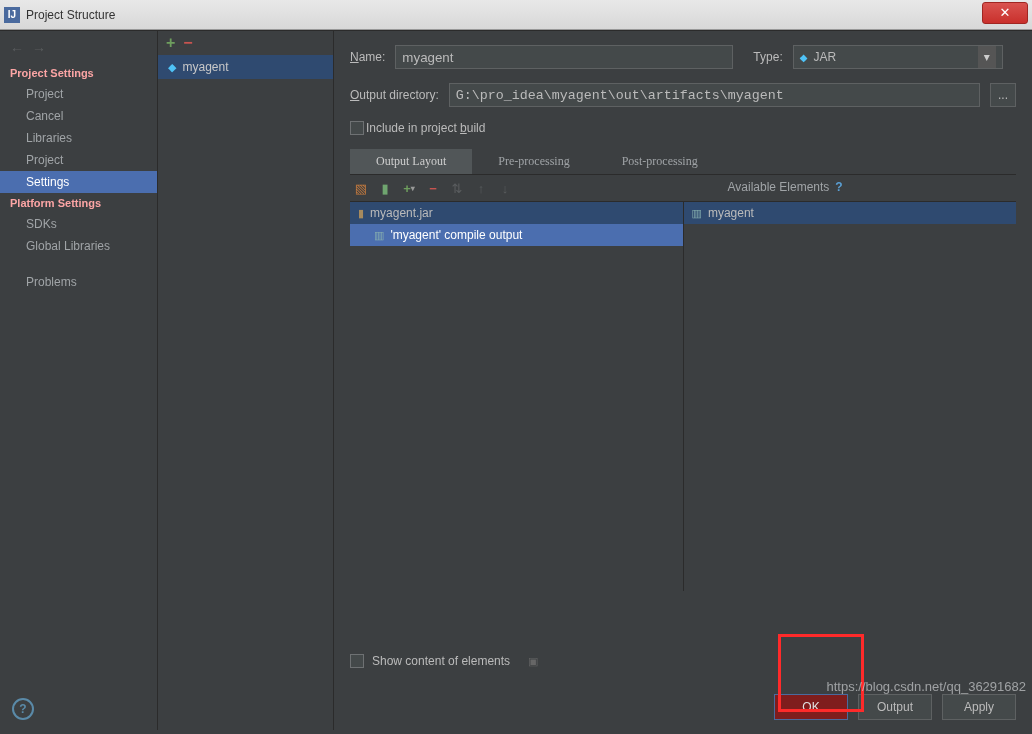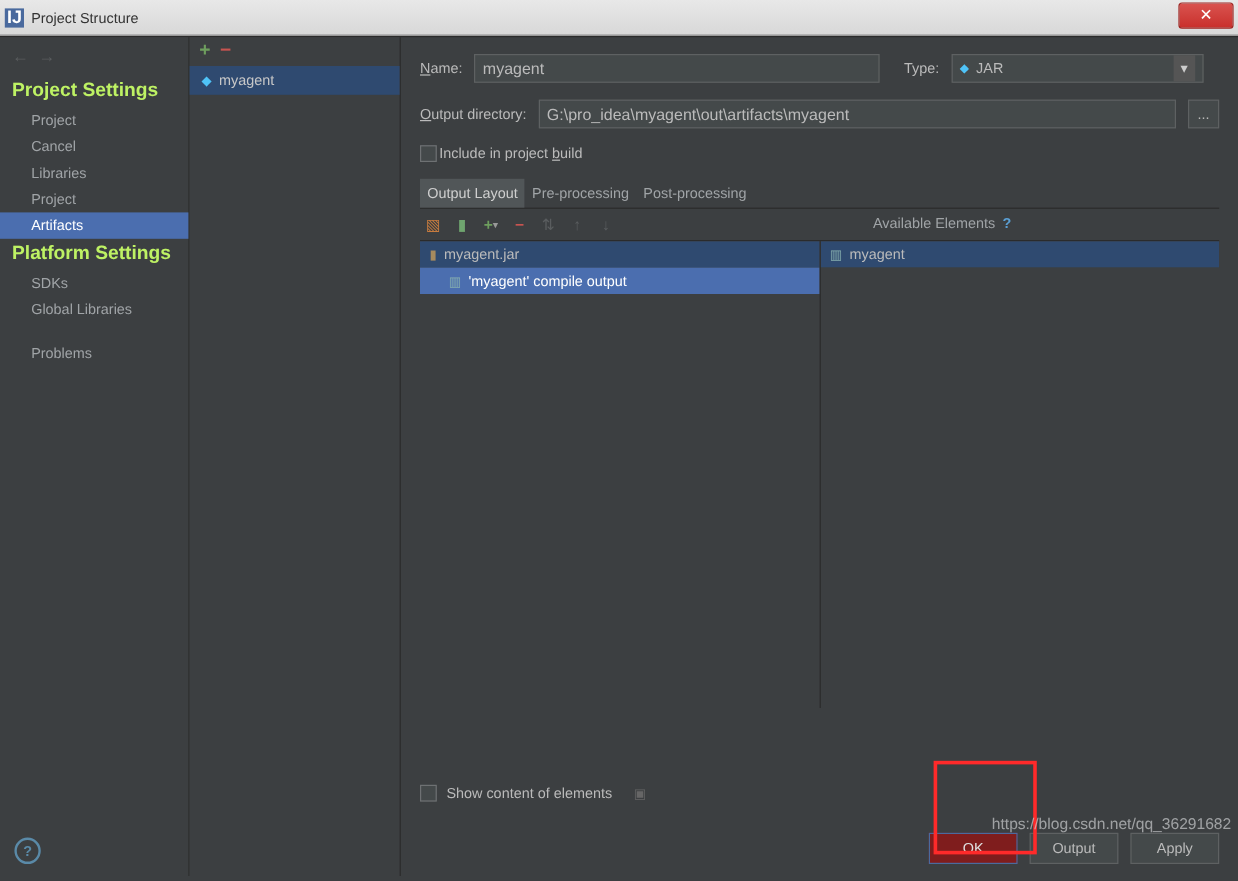--- a/index.html
+++ b/index.html
@@ -1,49 +1,49 @@
 <!DOCTYPE html>
 <html><head>
 <meta charset="utf-8">
 <style>
 * { box-sizing: border-box; margin: 0; padding: 0; }
 body { font-family: "Segoe UI", Arial, sans-serif; font-size: 12px; background: #3c3f41; color: #bbbbbb; width: 1032px; height: 734px; overflow: hidden; position: relative; }
 .titlebar { height: 30px; background: linear-gradient(#e8e8e8, #d8d8d8); display: flex; align-items: center; padding: 0 4px; border-bottom: 1px solid #999; }
-.titlebar .app-icon { width: 16px; height: 16px; background: #4a6a9e; margin-right: 6px; display: flex; align-items: center; justify-content: center; color: white; font-size: 15px; font-weight: bold; }
+.titlebar .app-icon { width: 16px; height: 16px; background: #4a6a9e; margin-right: 6px; display: flex; align-items: center; justify-content: center; color: white; font-size: 10px; font-weight: bold; }
 .titlebar .title { color: #333; font-size: 12px; flex: 1; }
 .titlebar .close { width: 46px; height: 22px; background: linear-gradient(#d9534f, #c9302c); border-radius: 3px; color: #fff; display: flex; align-items: center; justify-content: center; font-size: 13px; border: 1px solid #a02622; cursor: pointer; margin-top: -4px; }
 .main { display: flex; height: 700px; background: #3c3f41; border-top: 1px solid #2b2b2b; }
 .sidebar { width: 158px; background: #3c3f41; border-right: 1px solid #2b2b2b; padding-top: 6px; }
 .sidebar .nav-arrows { padding: 2px 10px 8px; display: flex; gap: 8px; }
 .sidebar .nav-arrows span { color: #5a5d5f; font-size: 14px; cursor: pointer; }
-.sidebar .section-title { color: #bef264; padding: 4px 10px; font-weight: bold; font-size: 16px; }
+.sidebar .section-title { color: #fca5a5; padding: 4px 10px; font-weight: bold; font-size: 11px; }
 .sidebar .nav-item { padding: 4px 10px 4px 26px; cursor: pointer; color: #a0a4a7; }
 .sidebar .nav-item.selected { background: #4b6eaf; color: #fff; }
 .list-panel { width: 176px; background: #3c3f41; border-right: 1px solid #2b2b2b; }
 .list-panel .toolbar { height: 24px; display: flex; align-items: center; gap: 8px; padding: 0 8px; }
 .list-panel .toolbar .plus { color: #6e9e5e; font-size: 16px; font-weight: bold; cursor: pointer; }
 .list-panel .toolbar .minus { color: #c75450; font-size: 16px; font-weight: bold; cursor: pointer; }
 .list-panel .artifact-item { background: #2f4a70; padding: 5px 10px; display: flex; align-items: center; gap: 6px; color: #c8c8c8; cursor: pointer; }
 .list-panel .artifact-item .diamond { color: #4fc3f7; font-size: 11px; }
 .form-panel { flex: 1; padding: 14px 16px 10px; position: relative; }
 .form-row { display: flex; align-items: center; margin-bottom: 14px; gap: 10px; }
 .form-row label { color: #bbbbbb; }
 .form-row label u { text-decoration: underline; }
 .input-text { background: #44494a; border: 1px solid #5e6162; color: #bbbbbb; padding: 4px 6px; height: 24px; }
 .name-input { width: 338px; }
 .type-label { margin-left: 10px; }
 .type-select { width: 210px; background: #44494a; border: 1px solid #5e6162; height: 24px; display: flex; align-items: center; padding: 0 6px; cursor: pointer; }
 .type-select .diamond { color: #4fc3f7; margin-right: 6px; font-size: 10px; }
 .type-select .arrow { margin-left: auto; background: #555; width: 18px; height: 22px; display: flex; align-items: center; justify-content: center; color: #ccc; }
-.outdir-input { flex: 1; }
+.outdir-input { flex: 1; font-family: Liberation Mono, monospace; }
 .ellipsis-btn { width: 26px; height: 24px; background: #44494a; border: 1px solid #5e6162; color: #bbb; display: flex; align-items: center; justify-content: center; cursor: pointer; }
 .checkbox-row { display: flex; align-items: center; gap: 2px; margin-bottom: 14px; }
 .checkbox { width: 14px; height: 14px; border: 1px solid #6e7173; background: #44494a; cursor: pointer; }
 .tabs { display: flex; border-bottom: 1px solid #2b2b2b; }
-.tab { padding: 5px 6px; color: #a0a4a7; cursor: pointer; }
+.tab { padding: 5px 26px; color: #a0a4a7; cursor: pointer; font-family: Liberation Serif, serif; }
 .tab.active { background: #515658; color: #cfcfcf; }
 .content-toolbar { display: flex; align-items: center; gap: 6px; padding: 4px 2px; }
 .tb-btn { width: 18px; height: 18px; display: flex; align-items: center; justify-content: center; cursor: pointer; color: #999; font-size: 13px; }
 .tb-btn.plus { color: #6e9e5e; font-weight: bold; }
 .tb-btn.minus { color: #c75450; font-weight: bold; }
 .tb-btn.disabled { color: #5a5d5f; }
 .layout-cols { display: flex; border-top: 1px solid #2b2b2b; height: 390px; }
 .layout-col { flex: 1; background: #3c3f41; overflow: auto; }
 .layout-col:first-child { border-right: 1px solid #2b2b2b; }
 .available-header { color: #a0a4a7; padding: 0 8px; position: absolute; top: -22px; left: 0; display: flex; gap: 6px; align-items: center; margin-left: 36px; }
@@ -77,21 +77,21 @@
   <div class="sidebar">
     <div class="nav-arrows">
       <span>←</span>
       <span>→</span>
     </div>
     <div class="section-title">Project Settings</div>
     <div class="nav-item">Project</div>
     <div class="nav-item">Cancel</div>
     <div class="nav-item">Libraries</div>
     <div class="nav-item">Project</div>
-    <div class="nav-item selected">Artifacts</div>
+    <div class="nav-item selected">Settings</div>
     <div class="section-title">Platform Settings</div>
     <div class="nav-item">SDKs</div>
     <div class="nav-item">Global Libraries</div>
     <div style="height:14px"></div>
     <div class="nav-item">Problems</div>
   </div>
 
   <div class="list-panel">
     <div class="toolbar">
       <span class="plus">+</span>

